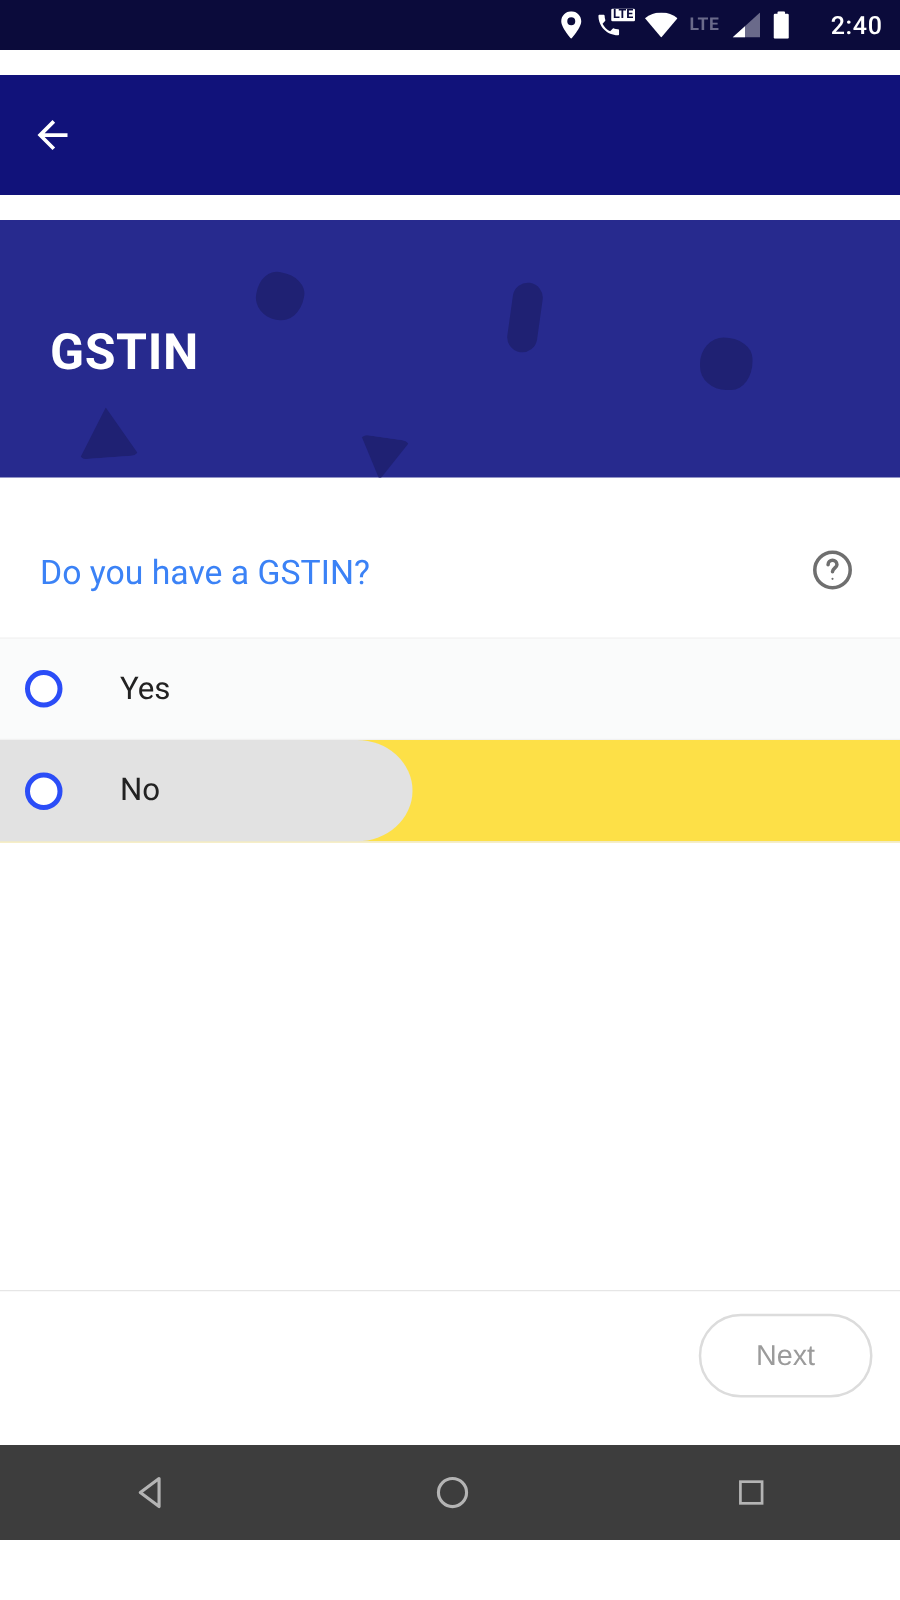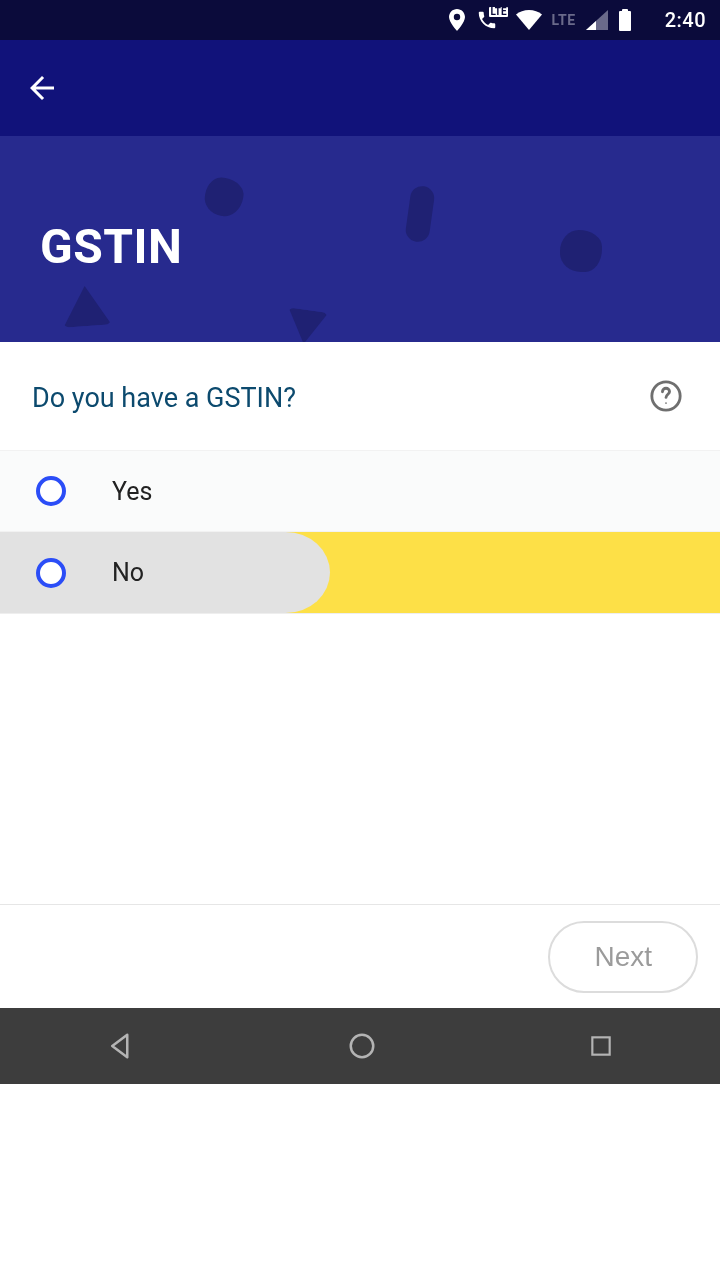--- a/index.html
+++ b/index.html
@@ -1,60 +1,60 @@
 <!DOCTYPE html>
 <html><head>
 <meta charset="utf-8">
 <style>
   * { box-sizing: border-box; margin: 0; padding: 0; }
   html, body { width: 720px; height: 1280px; font-family: -apple-system, Roboto, "Helvetica Neue", Arial, sans-serif; overflow: hidden; background: #fff; }
-  .screen { width: 720px; height: 1084px; display: flex; flex-direction: column; position: relative; }
+  .screen { width: 720px; height: 1232px; display: flex; flex-direction: column; position: relative; gap: 20px; }
 
   
   .status-bar { height: 40px; background: #0b0b3b; color: #fff; display: flex; align-items: center; justify-content: flex-end; padding: 0 14px; font-size: 20px; font-weight: 500; gap: 10px; }
   .status-bar .dim { color: #6a6a8a; }
   .status-bar svg { display: block; }
   .status-time { margin-left: 23px; letter-spacing: 0.5px; }
 
   
   .app-bar { height: 96px; background: #11127a; display: flex; align-items: center; padding: 0 24px; }
   .app-bar svg { display: block; }
 
   
   .hero { position: relative; height: 206px; background: #272a8e; overflow: hidden; }
-  .hero-title { position: absolute; left: 40px; top: 82px; color: #fff; font-size: 48px; font-weight: 700; letter-spacing: 0.5px; }
+  .hero-title { position: absolute; left: 40px; top: 82px; color: #fff; font-size: 40px; font-weight: 700; letter-spacing: 0.5px; }
   .hero-shape { position: absolute; background: #1f2173; }
   
   .shape-blob1 { width: 38px; height: 38px; left: 205px; top: 42px; border-radius: 40% 55% 45% 50% / 50% 40% 55% 45%; transform: rotate(10deg);}
   .shape-pill  { width: 24px; height: 56px; left: 408px; top: 50px; border-radius: 14px; transform: rotate(8deg);}
   .shape-blob2 { width: 42px; height: 42px; left: 560px; top: 94px; border-radius: 45% 55% 40% 50% / 50% 40% 55% 45%; }
   .shape-tri1  { width: 0; height: 0; left: 62px; top: 150px; border-left: 24px solid transparent; border-right: 24px solid transparent; border-bottom: 40px solid #1f2173; background: transparent; border-radius: 6px; transform: rotate(-4deg);}
   .shape-tri2  { width: 0; height: 0; left: 286px; top: 174px; border-left: 20px solid transparent; border-right: 20px solid transparent; border-top: 34px solid #1f2173; background: transparent; border-radius: 6px; transform: rotate(8deg);}
 
   
   .sheet { background: #fff; border-top-left-radius: 20px; border-top-right-radius: 20px; margin-top: -2px; flex: 1; display: flex; flex-direction: column; }
 
   .question-row { display: flex; align-items: center; justify-content: space-between; padding: 40px 36px 34px 32px; }
-  .question-text { font-size: 27px; color: #0c4a6e; }
+  .question-text { font-size: 27px; color: #3b82f6; }
   .help-btn { width: 36px; height: 36px; display: flex; align-items: center; justify-content: center; }
 
-  .option-row { height: 82px; display: flex; align-items: center; padding-left: 36px; gap: 46px; font-size: 25px; color: #222; }
+  .option-row { height: 82px; display: flex; align-items: center; padding-left: 20px; gap: 46px; font-size: 25px; color: #222; }
   .option-row.yes { background: #fafbfb; border-top: 1px solid #f2f2f2; border-bottom: 1px solid #f2f2f2;}
   .option-row.no  { background: #fde047; position: relative; border-bottom: 1px solid #eee;}
   .option-row.no::before {
     content: ""; position: absolute; left: 0; top: 0; bottom: 0; width: 330px;
     background: #e2e2e2; border-top-right-radius: 90px 82px; border-bottom-right-radius: 90px 82px;
   }
   .option-row .radio, .option-row .opt-label { position: relative; z-index: 1; }
   .radio { width: 30px; height: 30px; border: 4px solid #2b4df7; border-radius: 50%; background: #fff; }
 
   .spacer { flex: 1; }
 
   .footer { height: 104px; border-top: 1px solid #e6e6e6; display: flex; align-items: center; justify-content: flex-end; padding: 0 22px; background: #fff; }
-  .next-btn { border: 2px solid #dcdcdc; color: #9b9b9b; background: #fff; border-radius: 36px; padding: 18px 44px; font-size: 28px; font-weight: 500; cursor: pointer; }
+  .next-btn { border: 2px solid #dcdcdc; color: #9b9b9b; background: #fff; border-radius: 36px; padding: 18px 44px; font-size: 23px; font-weight: 500; cursor: pointer; }
 
   
   .navbar { height: 76px; background: #3d3d3d; display: flex; align-items: center; justify-content: space-around; }
   .navbar svg { display: block; opacity: 0.85; }
 </style>
 </head>
 <body>
 
 <div class="screen">
 

